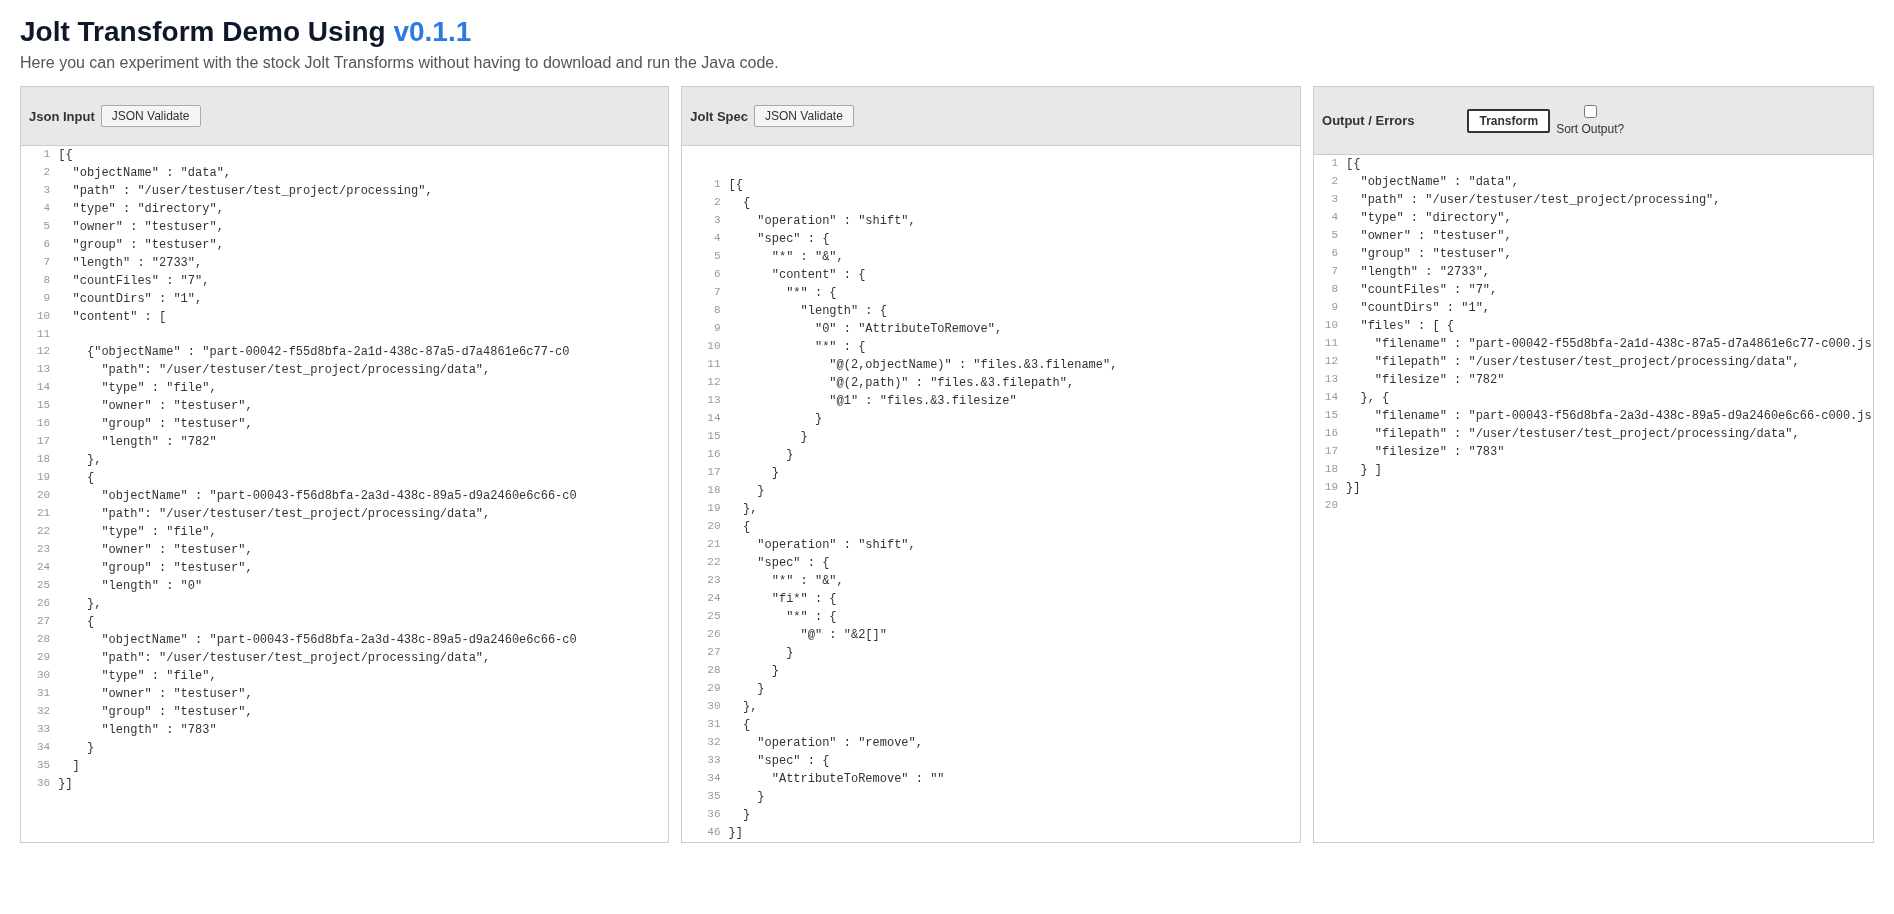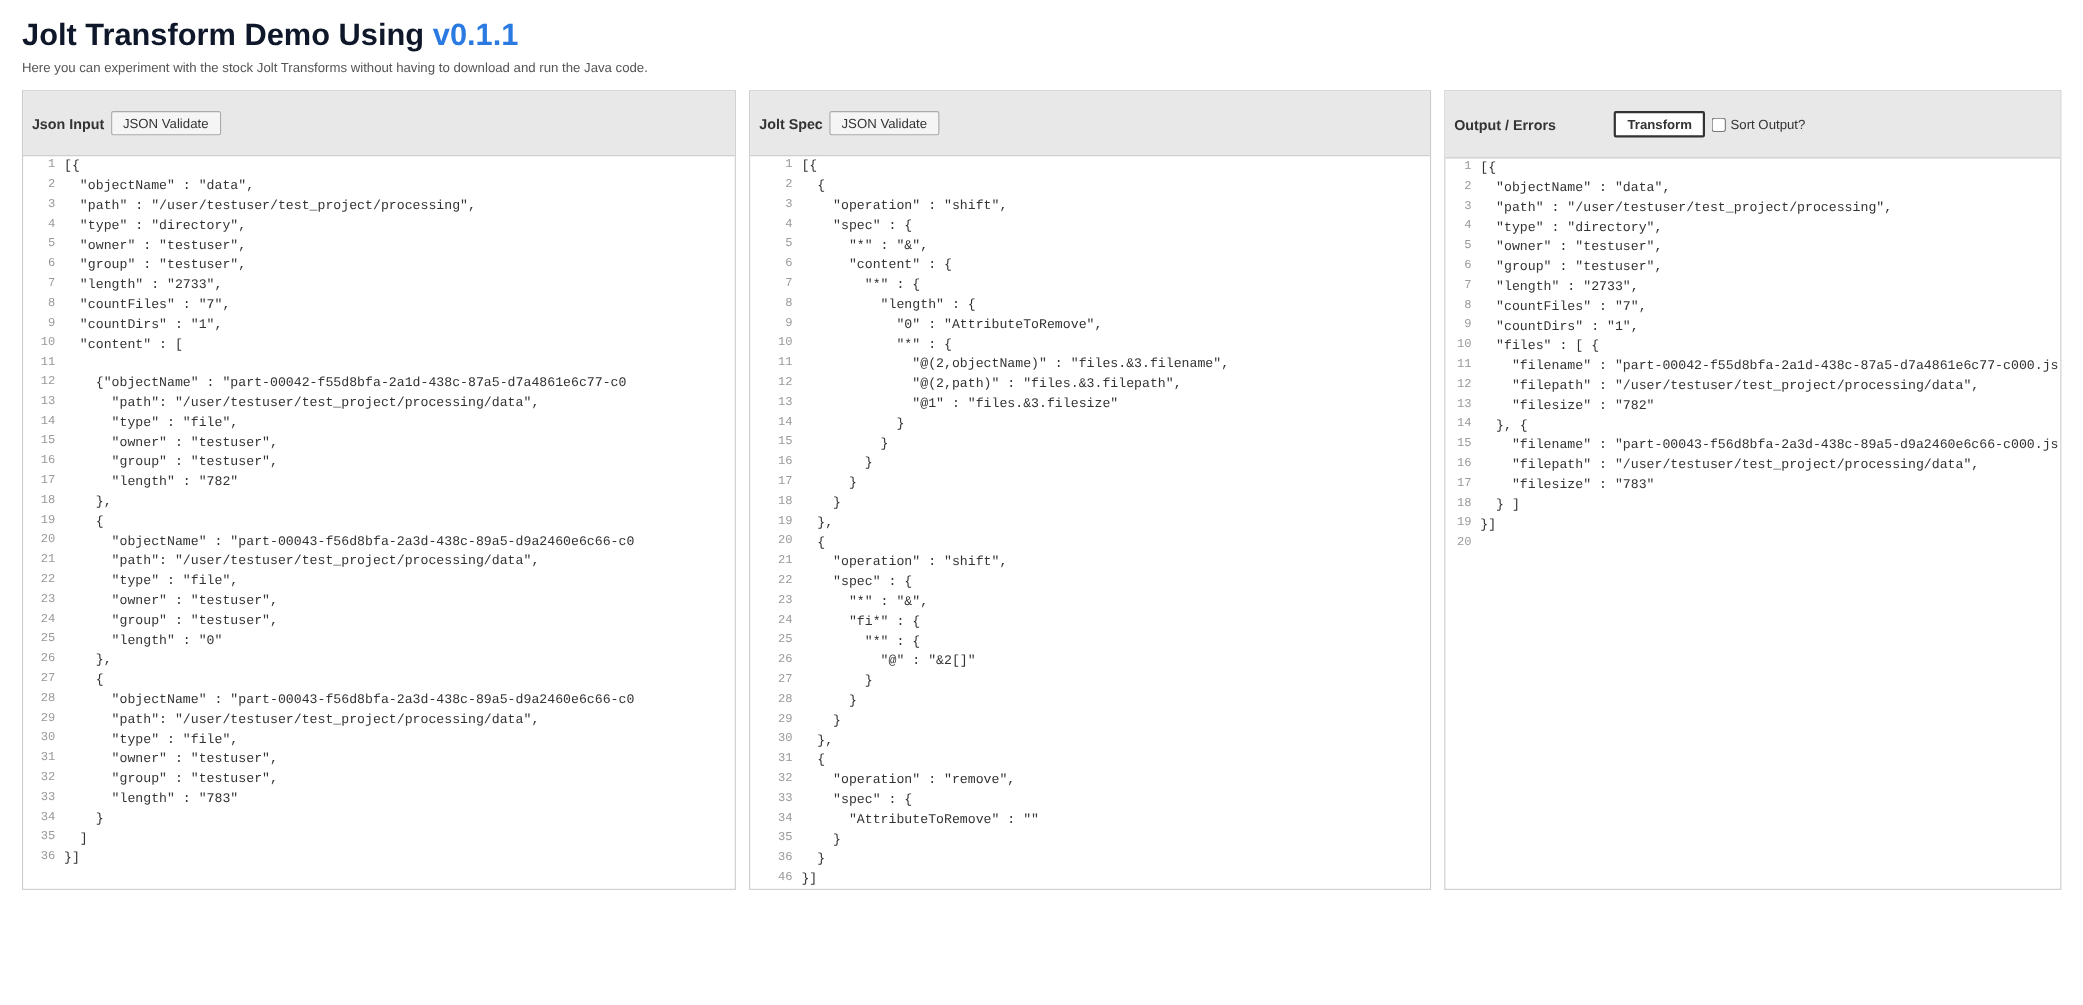--- a/index.html
+++ b/index.html
@@ -13,21 +13,21 @@
     h1 {
       font-size: 28px;
       font-weight: bold;
       color: #333;
       margin-bottom: 6px;
     }
     h1 span {
       color: #0f172a;
     }
     .subtitle {
-      font-size: 12px;
+      font-size: 16px;
       color: #555;
       margin-bottom: 14px;
     }
     .panels {
       display: flex;
       gap: 12px;
       width: 100%;
     }
     .panel {
       border: 1px solid #ccc;
@@ -65,20 +65,21 @@
       border: 2px solid #333;
       font-weight: bold;
       margin-left: 47px;
     }
     .sort-label {
       font-size: 12px;
       display: flex;
       align-items: center;
       gap: 4px;
       color: #333;
+      flex-direction: column;
     }
     .panel-body {
       overflow: auto;
       flex: 1;
       font-family: 'Courier New', Courier, monospace;
       font-size: 12px;
       line-height: 1.5;
       padding: 0;
     }
     .code-table {
@@ -266,21 +267,21 @@
             </tr>
             <tr>
               <td class="line-num">36</td>
               <td class="line-code">}]</td>
             </tr>
           </tbody>
       </table>
     </div>
   </div>
 
-  <div class="panel" style="flex:1.05;">
+  <div class="panel" style="flex:1.05;gap:30px;">
     <div class="panel-header">
       <span class="panel-label">Jolt Spec</span>
       <button class="btn">JSON Validate</button>
     </div>
     <div class="panel-body">
       <table class="code-table">
         <tbody id="spec-lines">
             <tr>
               <td class="line-num">1</td>
               <td class="line-code">[{</td>

